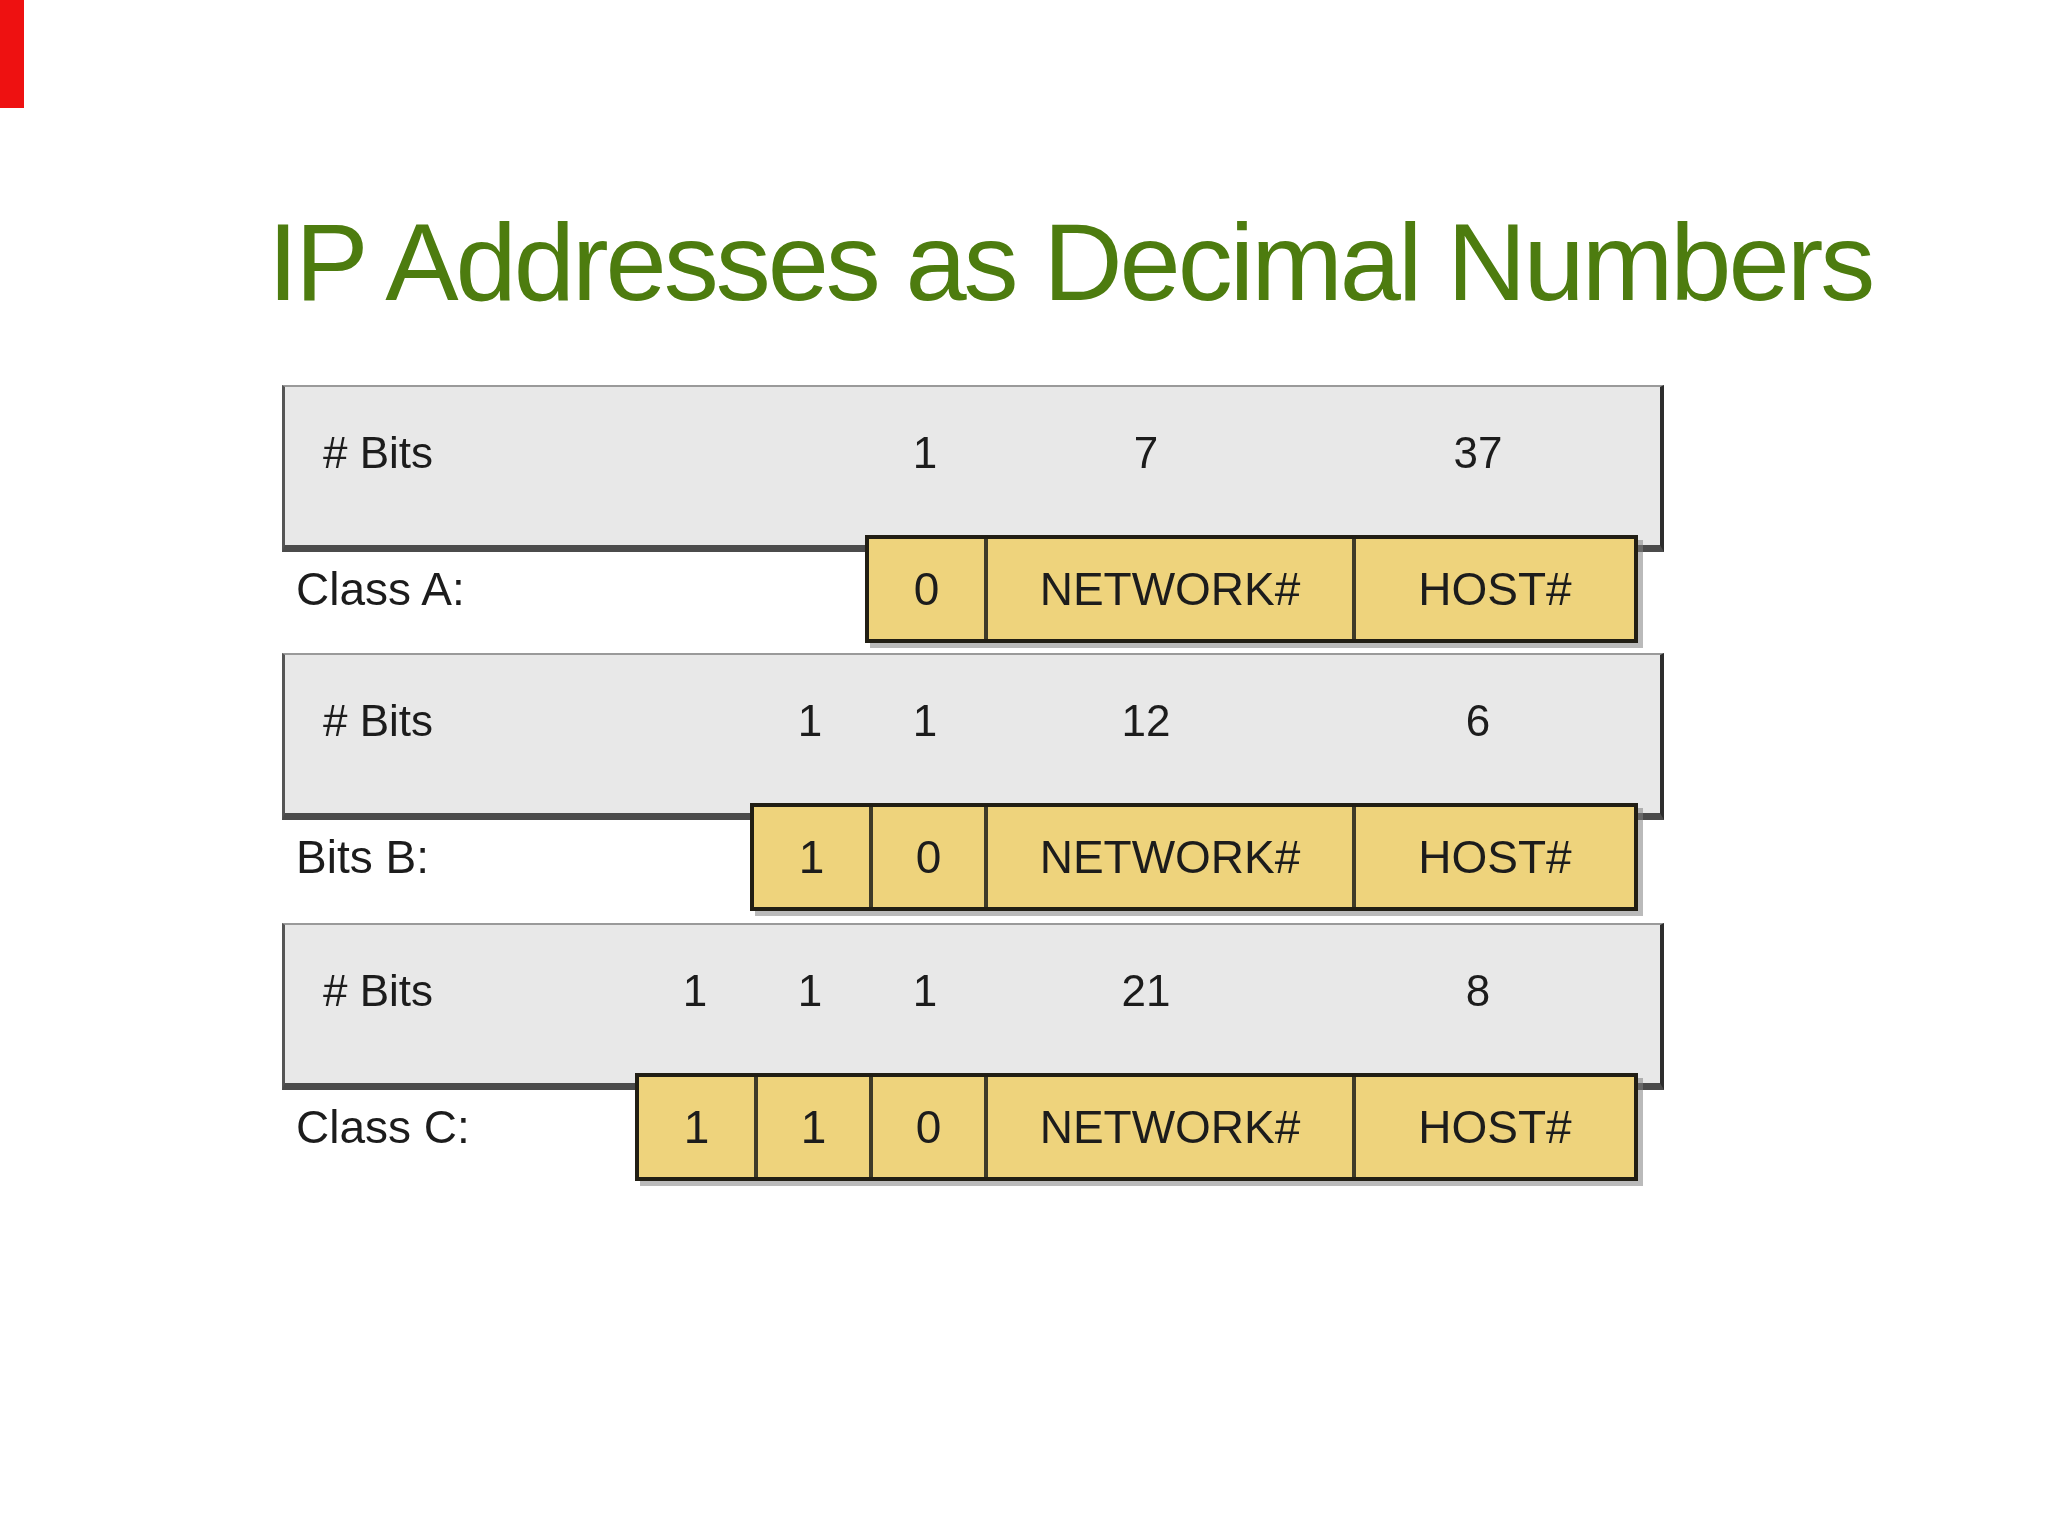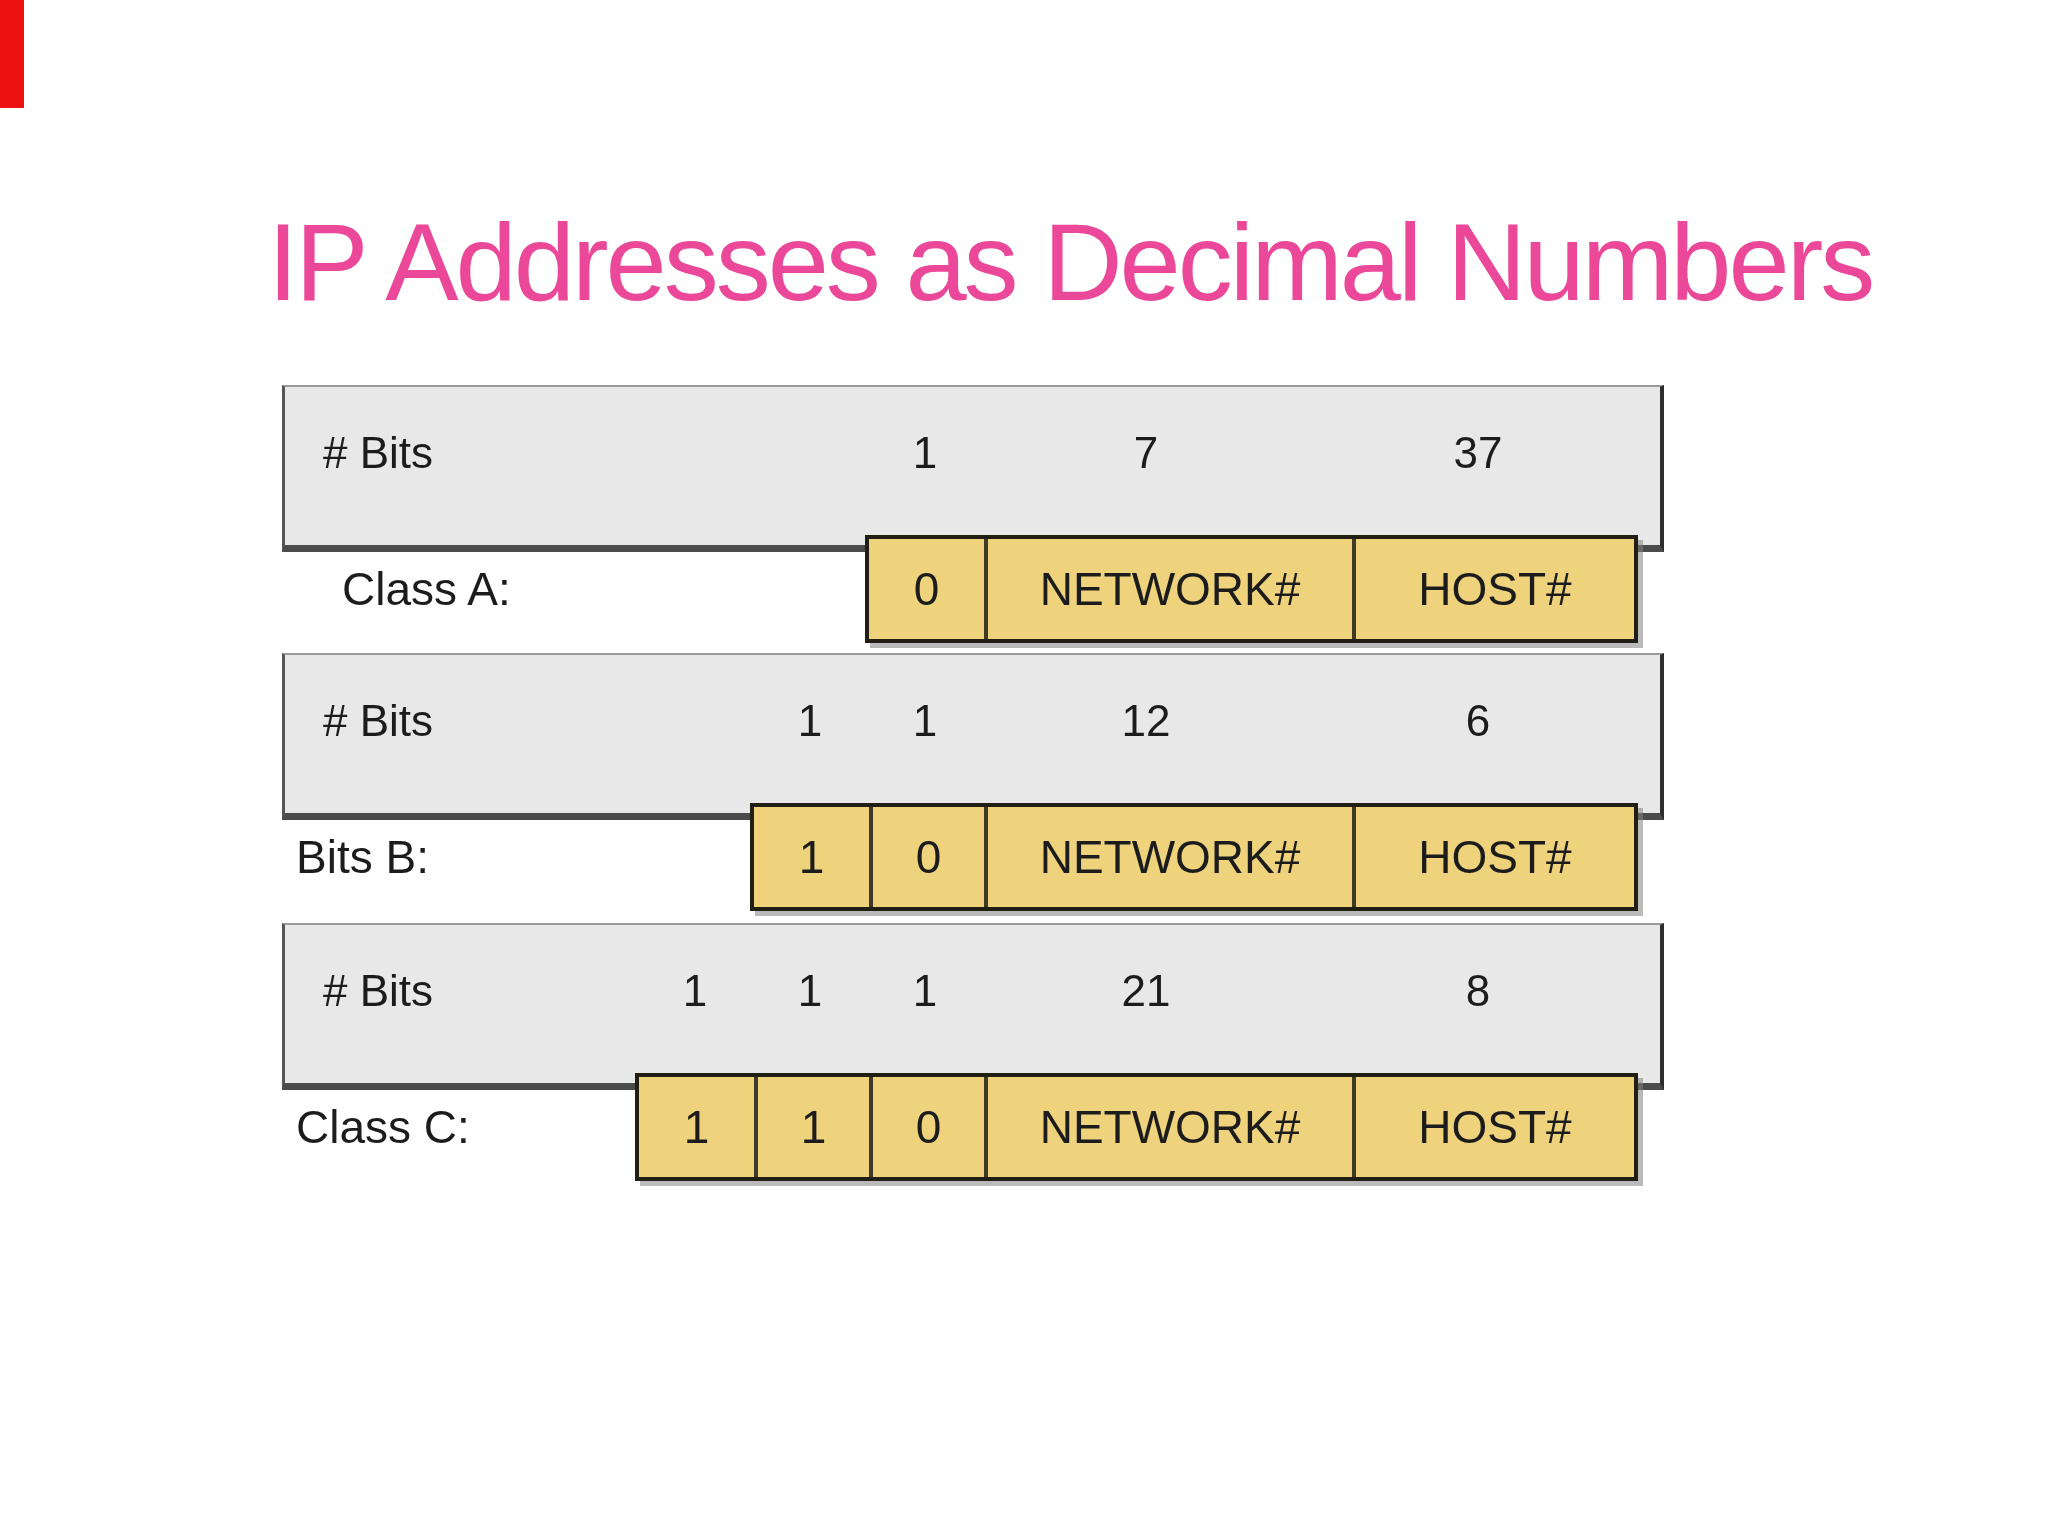--- a/index.html
+++ b/index.html
@@ -29,21 +29,21 @@
   
   .slide-title {
     position: absolute;
     top: 122px;
     left: 1070px;
     transform: translateX(-50%);
     white-space: nowrap;
     font-size: 110px;
     font-weight: 400;
     letter-spacing: -3px;
-    color: #ec4899;
+    color: #4d7c0f;
     line-height: 1.2;
   }
 
   
   .bits-bar {
     position: absolute;
     left: 282px;
     width: 1382px;
     height: 167px;
     box-sizing: border-box;
@@ -103,21 +103,21 @@
     height: 108px;
     line-height: 108px;
     font-size: 46px;
     color: #1c1c1c;
     white-space: nowrap;
   }
 
   
   #bits-bar-a { top: 385px; }
   #row-a      { top: 535px; left: 865px; width: 773px; }
-  #label-a    { top: 535px; margin-left: 46px; }
+  #label-a    { top: 535px; }
 
   #bits-bar-b { top: 653px; }
   #row-b      { top: 803px; left: 750px; width: 888px; }
   #label-b    { top: 803px; }
 
   #bits-bar-c { top: 923px; }
   #row-c      { top: 1073px; left: 635px; width: 1003px; }
   #label-c    { top: 1073px; }
 
   

